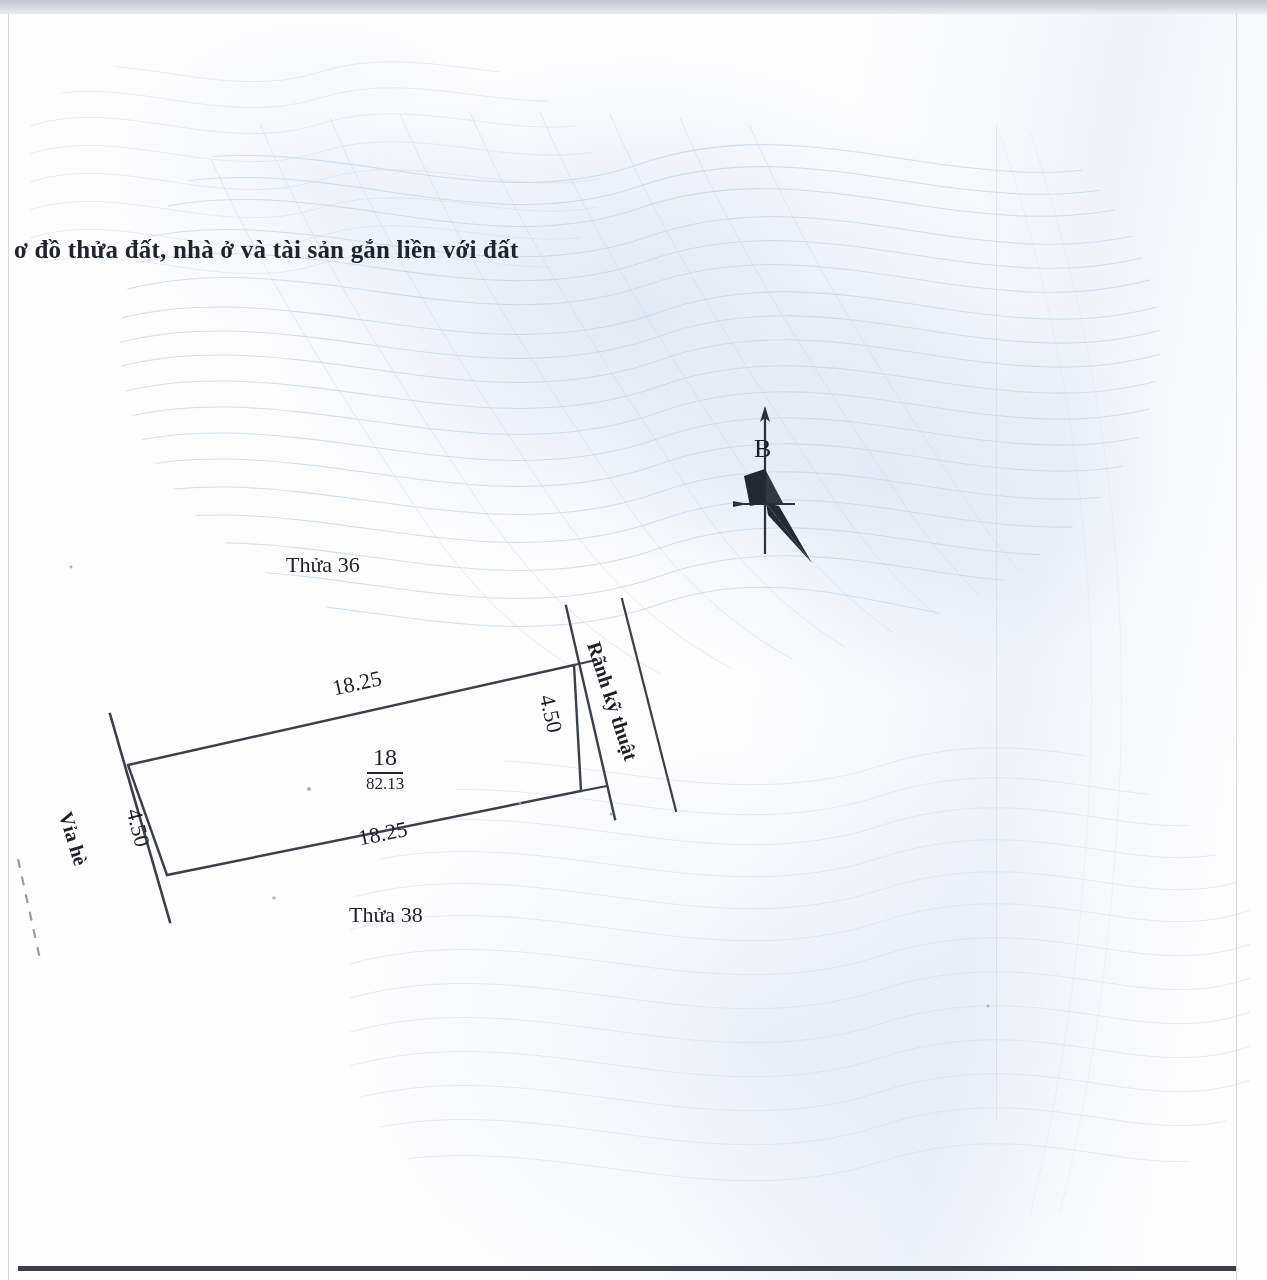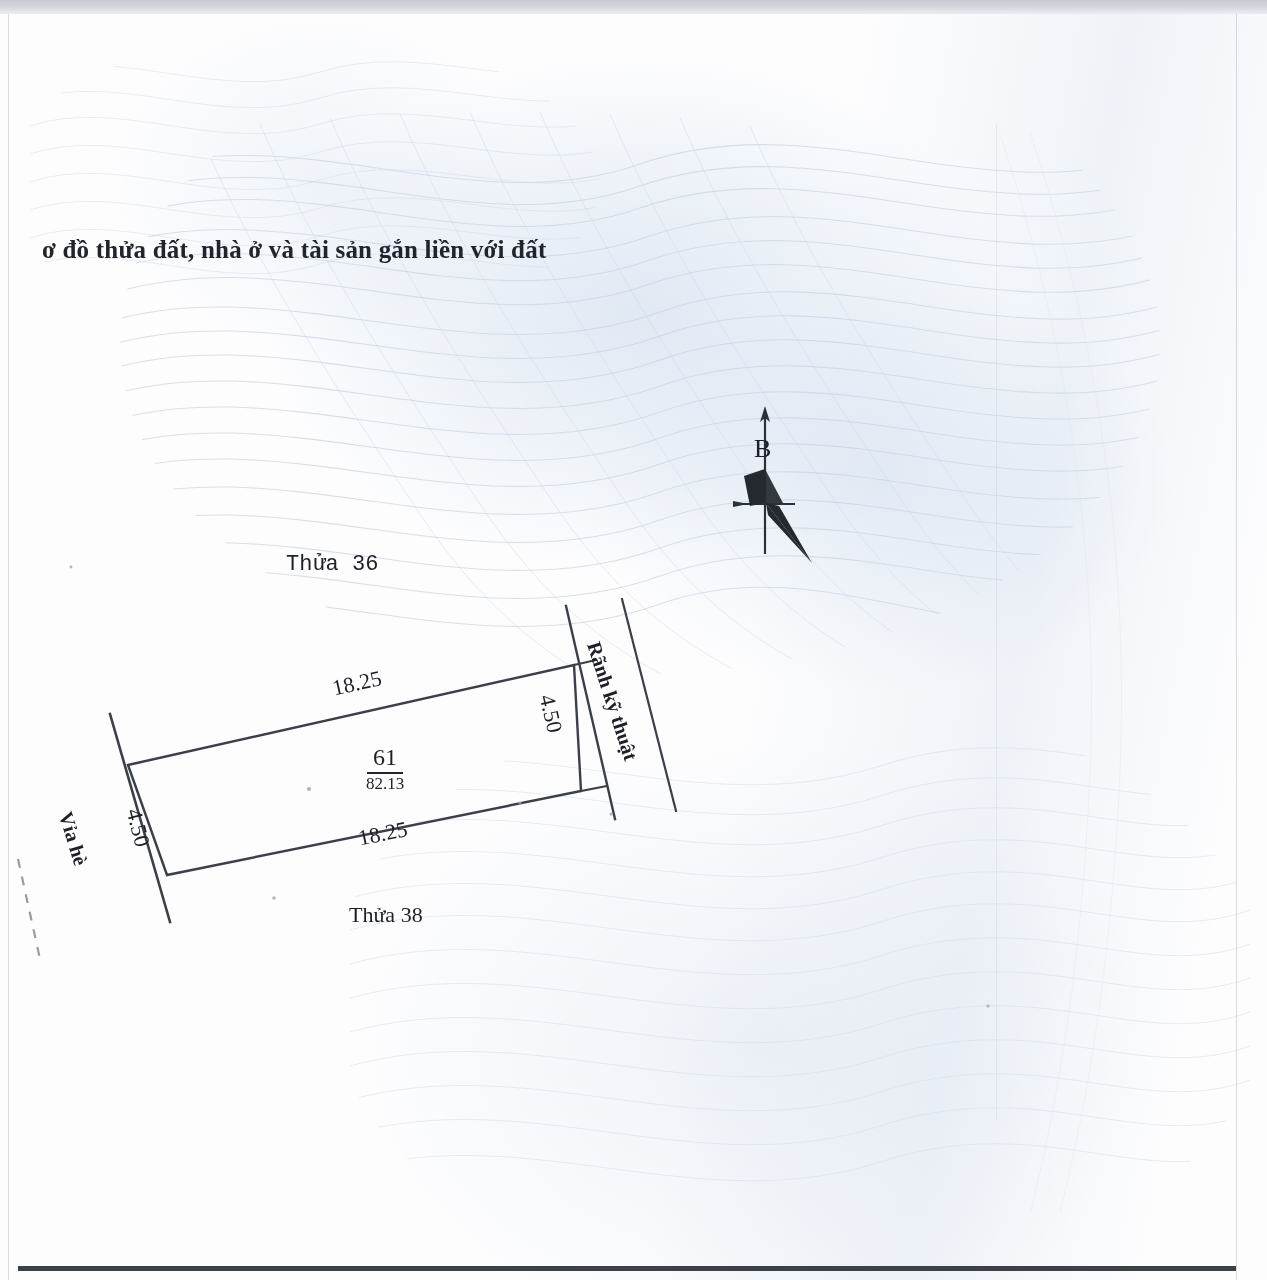--- a/index.html
+++ b/index.html
@@ -70,21 +70,20 @@
   .title {
     position: absolute;
     left: 14px;
     top: 222px;
     font-family: "Liberation Serif", "DejaVu Serif", serif;
     font-size: 25px;
     font-weight: bold;
     color: #20242c;
     letter-spacing: 0.2px;
     white-space: nowrap;
-    margin-left: 28px;
   }
 
   .drawing {
     position: absolute;
     left: 0; top: 0;
     width: 1267px; height: 1266px;
     pointer-events: none;
   }
 
   .lbl {
@@ -261,34 +260,34 @@
       <g fill="#9aa4b3" opacity="0.8">
         <circle cx="309" cy="775" r="2.1"></circle>
         <circle cx="520" cy="789" r="1.6"></circle>
         <circle cx="274" cy="884" r="1.7"></circle>
         <circle cx="611" cy="800" r="1.5"></circle>
         <circle cx="71" cy="553" r="1.4"></circle>
         <circle cx="988" cy="992" r="1.6"></circle>
       </g>
     </svg>
 
-    <div class="lbl lbl-parcel" style="left:286px; top:538px;font-family:Liberation Mono, monospace;">Thửa 36</div>
+    <div class="lbl lbl-parcel" style="left:286px; top:538px;">Thửa 36</div>
 
     <div class="lbl lbl-parcel" style="left:349px; top:888px;">Thửa 38</div>
 
     <div class="lbl lbl-dim" style="left:330px; top:662px; transform:rotate(-12.5deg); transform-origin:left top;">18.25</div>
 
     <div class="lbl lbl-dim" style="left:356px; top:812px; transform:rotate(-11.5deg); transform-origin:left top;">18.25</div>
 
     <div class="lbl lbl-dim" style="left:146px; top:792px; transform:rotate(76deg); transform-origin:left top;">4.50</div>
 
     <div class="lbl lbl-dim" style="left:559px; top:678px; transform:rotate(77deg); transform-origin:left top;">4.50</div>
 
     <div class="fraction" style="left:330px; top:731px; width:110px;">
-      <span class="num">61</span>
+      <span class="num">18</span>
       <span class="den">82.13</span>
     </div>
 
     <div class="lbl lbl-road" style="left:76px; top:795px; transform:rotate(73deg); transform-origin:left top;">Vỉa hè</div>
 
     <div class="lbl lbl-road" style="left:604px; top:625px; transform:rotate(72deg); transform-origin:left top;">Rãnh kỹ thuật</div>
 
     <div class="lbl lbl-compass" style="left:754px; top:420px;">B</div>
 
   </div>

